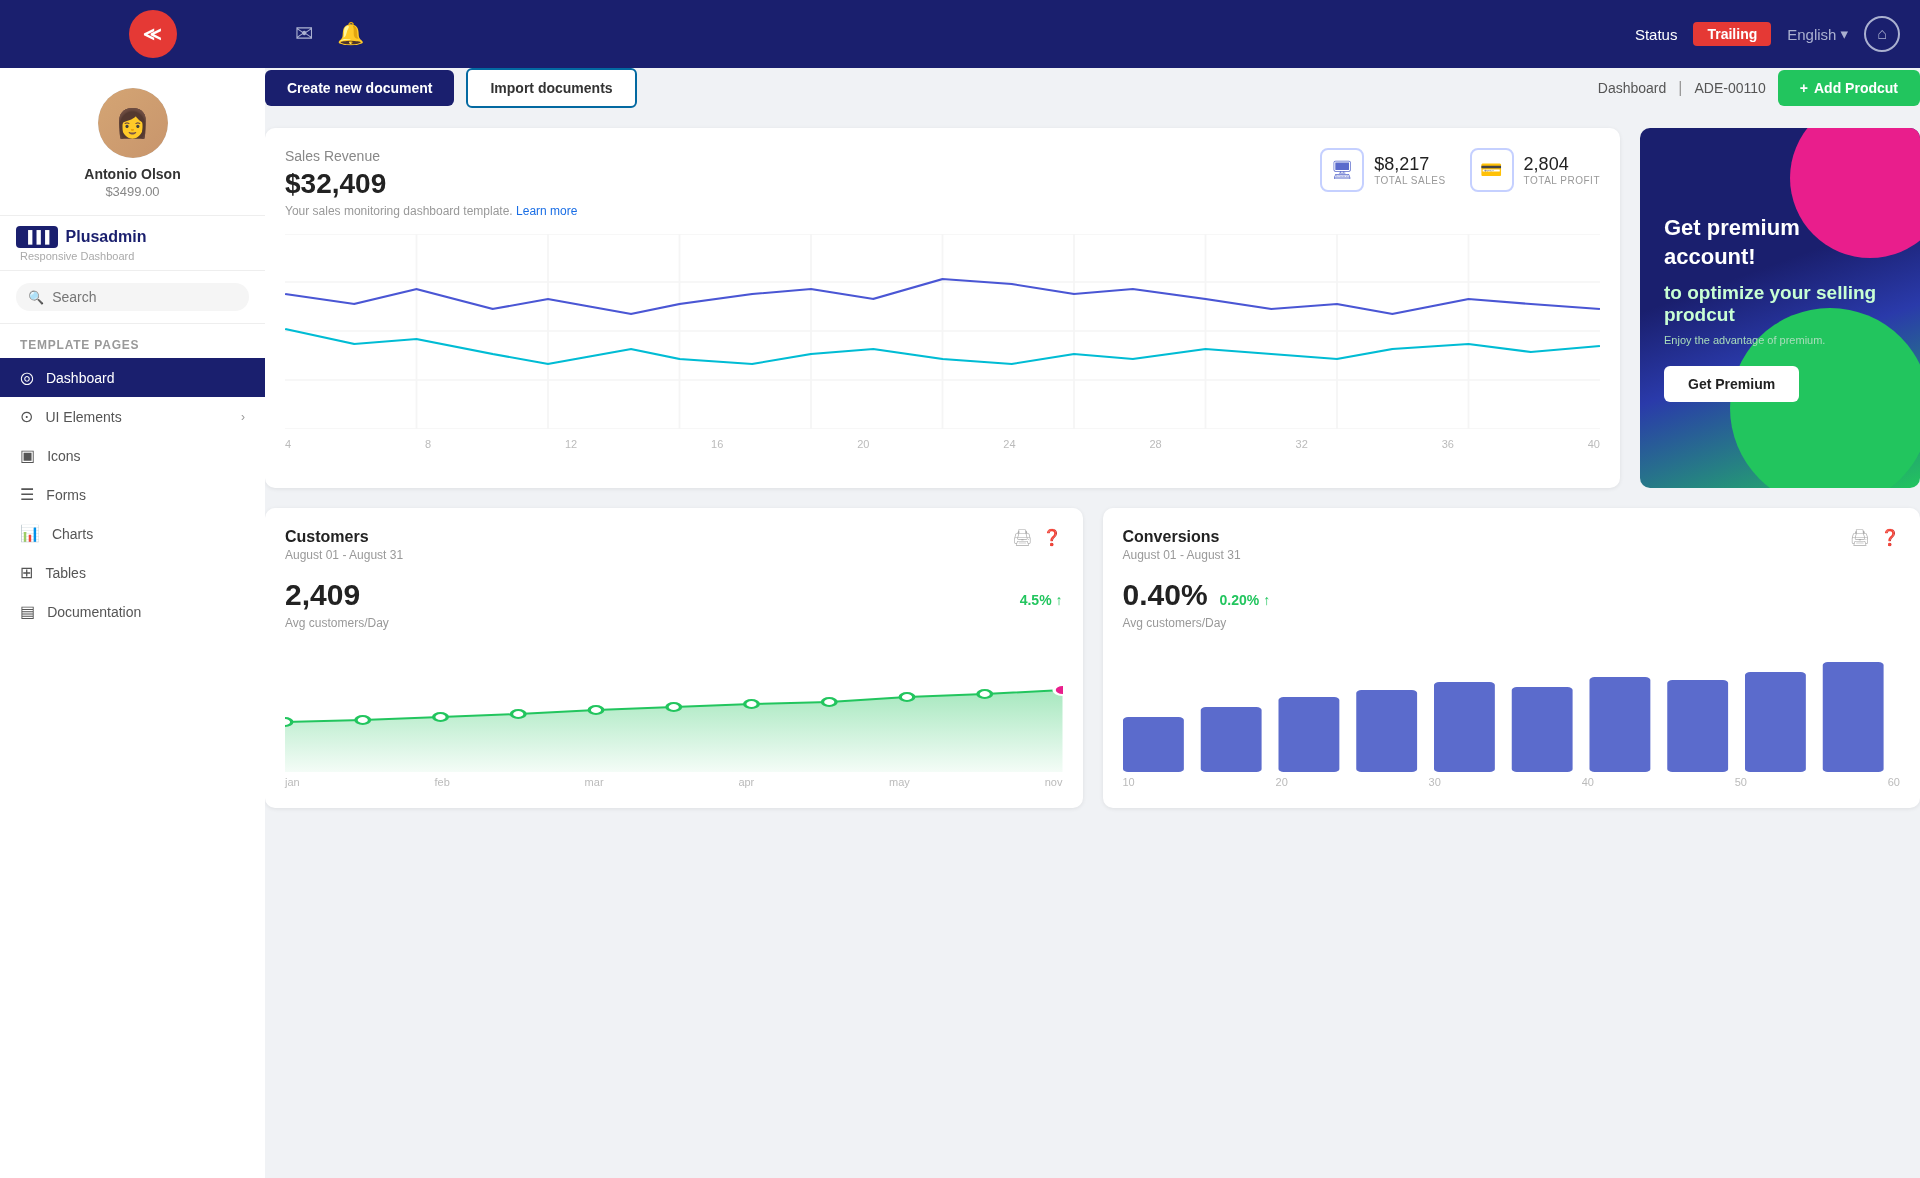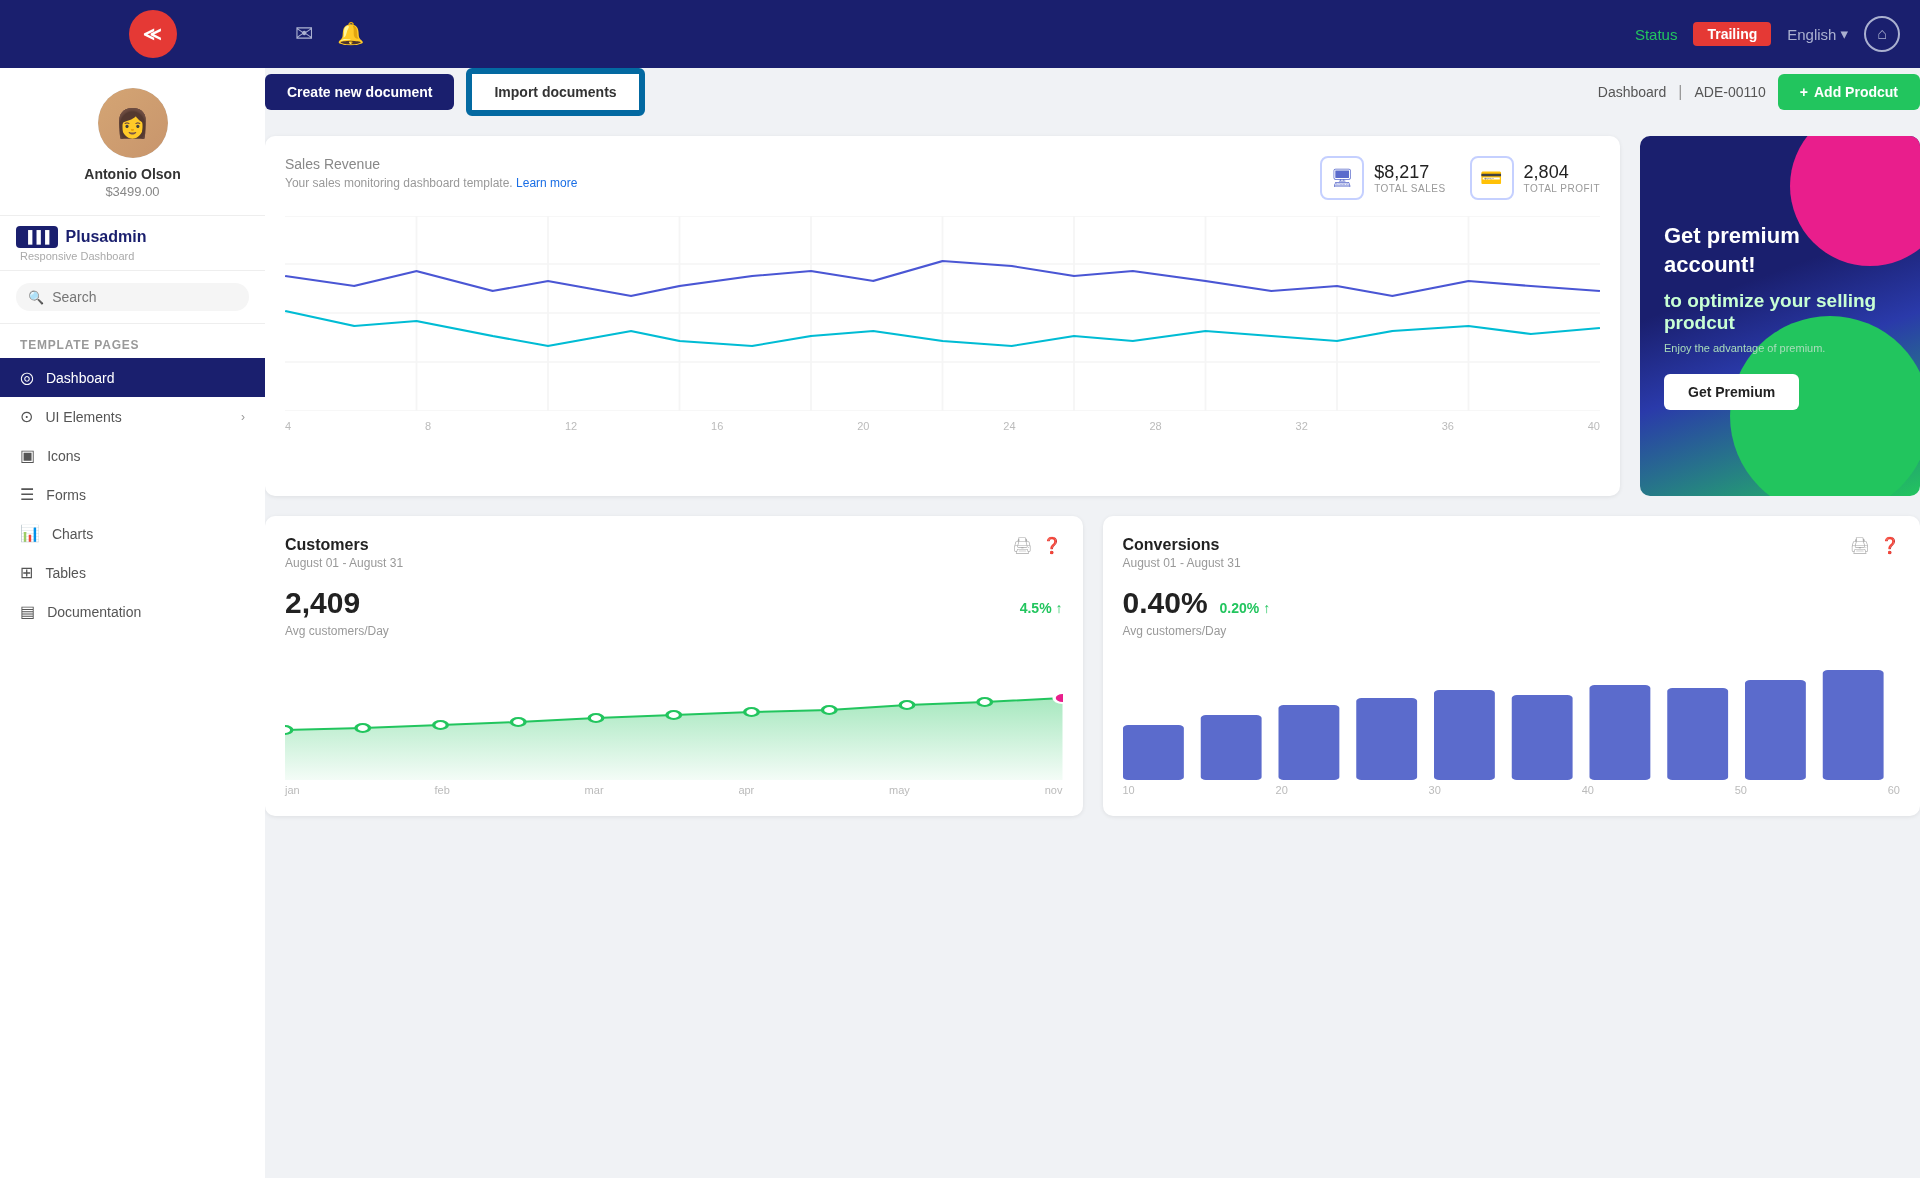--- a/index.html
+++ b/index.html
@@ -36,21 +36,21 @@
       flex: 1;
     }
     .topnav-icon {
       color: #aab0d0;
       font-size: 22px;
       cursor: pointer;
     }
     .topnav-right {
       display: flex; align-items: center; gap: 16px;
     }
-    .status-label { color: #22c55e; font-size: 15px; }
+    .status-label { color: #ffffff; font-size: 15px; }
     .trailing-badge {
       background: #e53935;
       color: white;
       padding: 4px 14px;
       border-radius: 4px;
       font-size: 14px;
       font-weight: 600;
     }
     .lang-selector {
       color: #aab0d0;
@@ -165,21 +165,21 @@
       border: none;
       padding: 10px 22px;
       border-radius: 6px;
       font-size: 14px;
       font-weight: 600;
       cursor: pointer;
     }
     .btn-import {
       background: white;
       color: #333;
-      border: 6px solid #0369a1;
+      border: 2px solid #0369a1;
       padding: 10px 22px;
       border-radius: 6px;
       font-size: 14px;
       font-weight: 600;
       cursor: pointer;
     }
     .toolbar-right {
       margin-left: auto;
       display: flex; align-items: center; gap: 12px;
     }
@@ -421,20 +421,21 @@
         </button>
       </div>
     </div>
 
     <div class="content-grid">
 
       <div class="card">
         <div class="card-header">
           <div class="card-title-section">
             <div class="card-title">Sales Revenue</div>
+            <div class="card-value">$32,409</div>
             <div class="card-subtitle">
               <span>Your sales monitoring dashboard template.</span>
               <a href="#">Learn more</a>
             </div>
           </div>
           <div class="stats-group">
             <div class="stat-item">
               <div class="stat-icon-box">
                 <span>🖥</span>
               </div>

